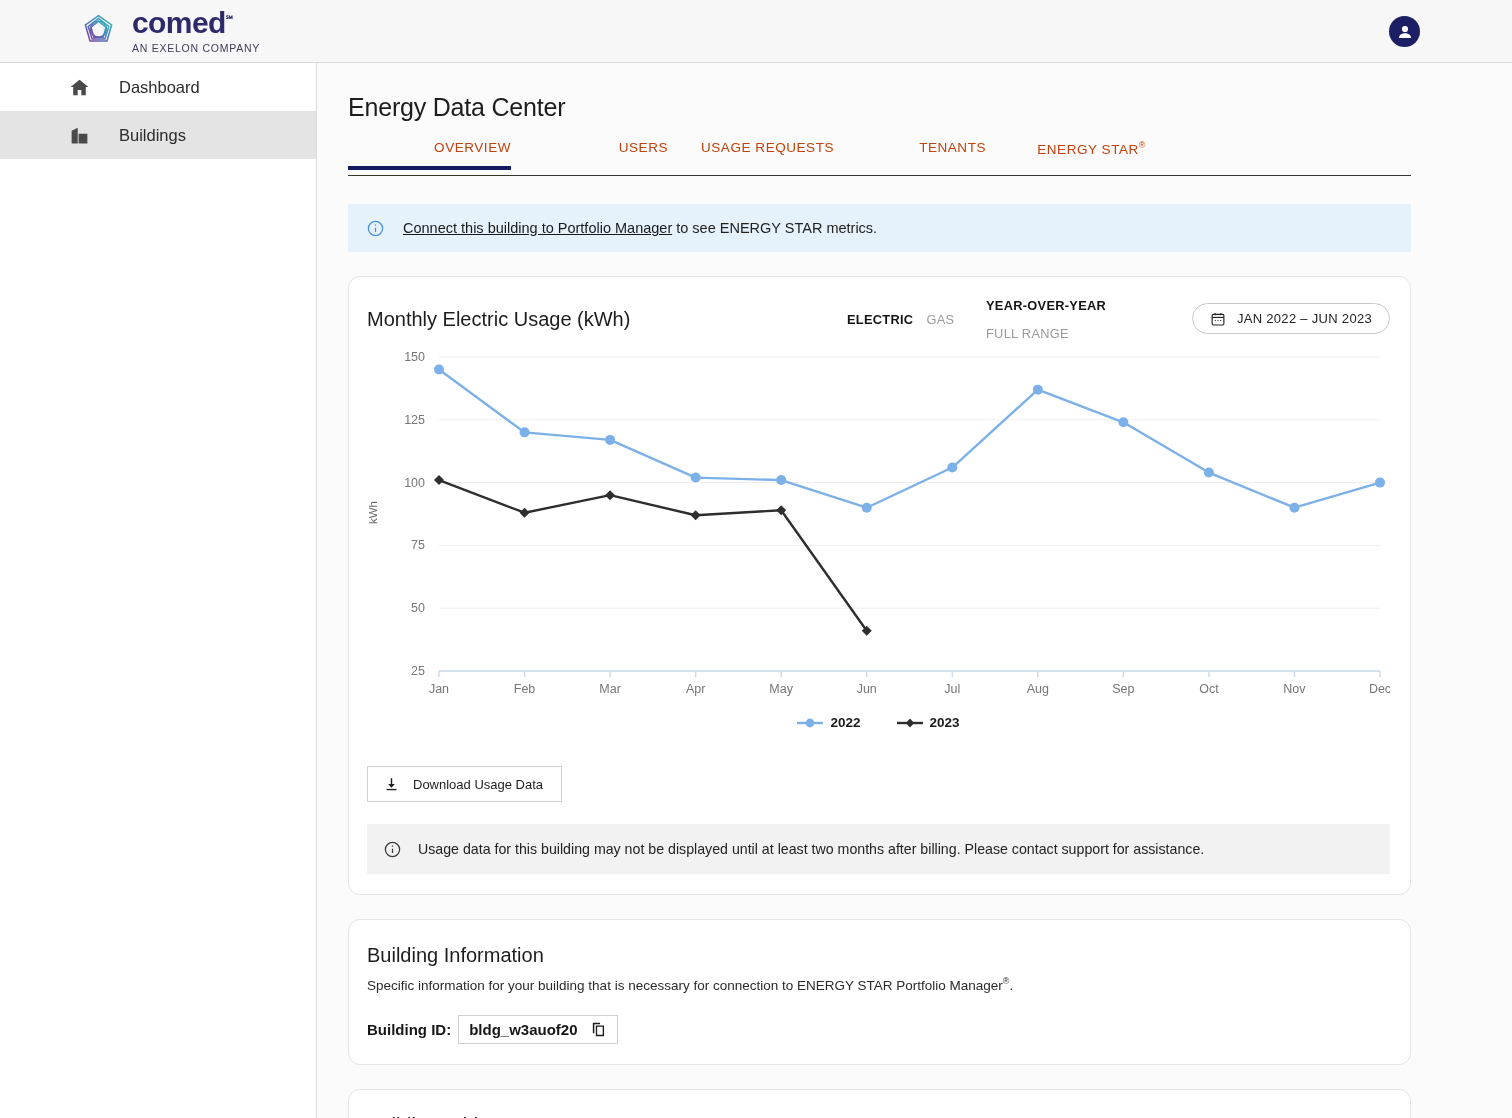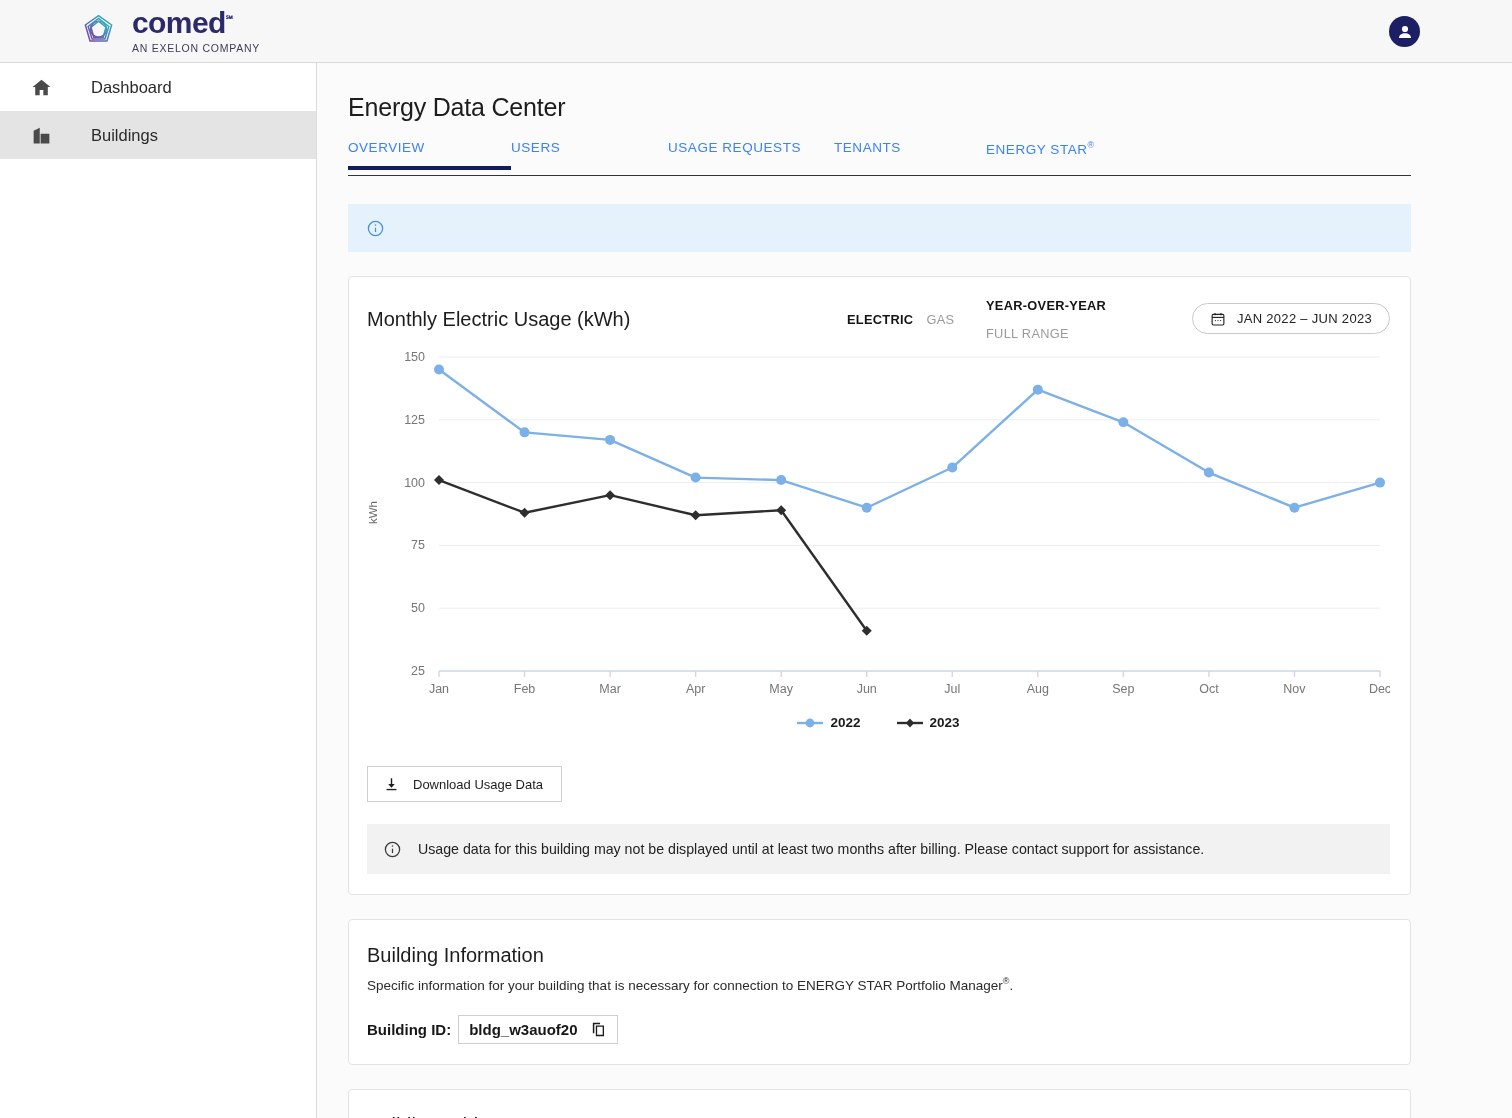--- a/index.html
+++ b/index.html
@@ -37,42 +37,42 @@
     background: #1c1f63; display: flex; align-items: center; justify-content: center;
     cursor: pointer;
   }
 
   
   .sidebar {
     position: absolute; left: 0; top: 63px; width: 317px; height: 1055px;
     background: #ffffff; border-right: 1px solid #dcdcdc;
   }
   .side-item {
-    display: flex; align-items: center; height: 48px; padding-left: 30px; gap: 39px;
+    display: flex; align-items: center; height: 48px; padding-left: 68px; gap: 29px;
     cursor: pointer; color: #2b2b2b; font-size: 16.5px;
   }
   .side-item.active { background: #e4e4e4; }
   .side-ico { width: 22px; height: 22px; display: flex; align-items: center; justify-content: center; color: #4a4a4a; }
 
   
   .main {
     position: absolute; left: 317px; top: 63px; width: 1195px; height: 1055px;
     background: #fbfbfb; overflow: hidden;
   }
   .page-title {
     margin: 30px 0 0 31px; font-size: 25px; font-weight: 400; color: #1d1d1d;
     letter-spacing: -0.2px;
   }
   .tabs {
     margin: 18px 0 0 31px; width: 1063px; height: 36px;
     border-bottom: 1px solid #333333; display: flex; align-items: flex-start;
   }
   .tab {
-    font-size: 13.5px; letter-spacing: 0.55px; color: #3b82f6; cursor: pointer;
-    padding-bottom: 13px; text-align: left; position: relative;
+    font-size: 13.5px; letter-spacing: 0.55px; color: #c2410c; cursor: pointer;
+    padding-bottom: 13px; text-align: right; position: relative;
   }
   .tab.t0 { width: 163px; }
   .tab.t1 { width: 157px; }
   .tab.t2 { width: 166px; }
   .tab.t3 { width: 152px; }
   .tab.t4 { width: 160px; }
   .tab.active::after {
     content: ""; position: absolute; left: 0; bottom: -2px; width: 100%; height: 4px;
     background: #131c5c;
   }
@@ -82,21 +82,21 @@
   .banner {
     margin: 28px 0 0 31px; width: 1063px; height: 48px; background: #e6f2fb;
     display: flex; align-items: center; gap: 18px; padding-left: 18px;
   }
   .banner-txt { font-size: 14.5px; color: #222222; }
   .banner-txt a { color: #1a1a1a; text-decoration: underline; cursor: pointer; }
 
   
   .card {
     margin: 24px 0 0 31px; width: 1063px; background: #ffffff;
-    border: 1px solid #e4e4e4; border-radius: 4px;
+    border: 1px solid #e4e4e4; border-radius: 12px;
   }
   .card-pad { padding: 24px 20px 20px 18px; }
 
   .chart-head { display: flex; align-items: center; position: relative; height: 36px; }
   .chart-title { font-size: 20px; color: #1d1d1d; font-weight: 400; }
   .toggle-group { position: absolute; display: flex; align-items: baseline; gap: 13px; }
   .tg-fuel { left: 480px; }
   .tg-range { left: 619px; flex-direction: column; }
   .tg {
     font-size: 12.8px; letter-spacing: 0.3px; cursor: pointer; color: #9b9b9b;
@@ -218,20 +218,21 @@
     </div>
 
     <div class="banner">
       <span class="ico">
         <svg viewBox="0 0 24 24" width="19" height="19" fill="none" stroke="#4a90d9" stroke-width="1.6" aria-hidden="true">
           <circle cx="12" cy="12" r="9"></circle>
           <line x1="12" y1="11" x2="12" y2="16.5"></line>
           <circle cx="12" cy="7.6" r="1.05" fill="#4a90d9" stroke="none"></circle>
         </svg>
       </span>
+      <span class="banner-txt"><a>Connect this building to Portfolio Manager</a><span> to see ENERGY STAR metrics.</span></span>
     </div>
 
     <div class="card">
       <div class="card-pad">
         <div class="chart-head">
           <div class="chart-title">Monthly Electric Usage (kWh)</div>
 
           <div class="toggle-group tg-fuel">
             <span class="tg on">ELECTRIC</span>
             <span class="tg">GAS</span>

